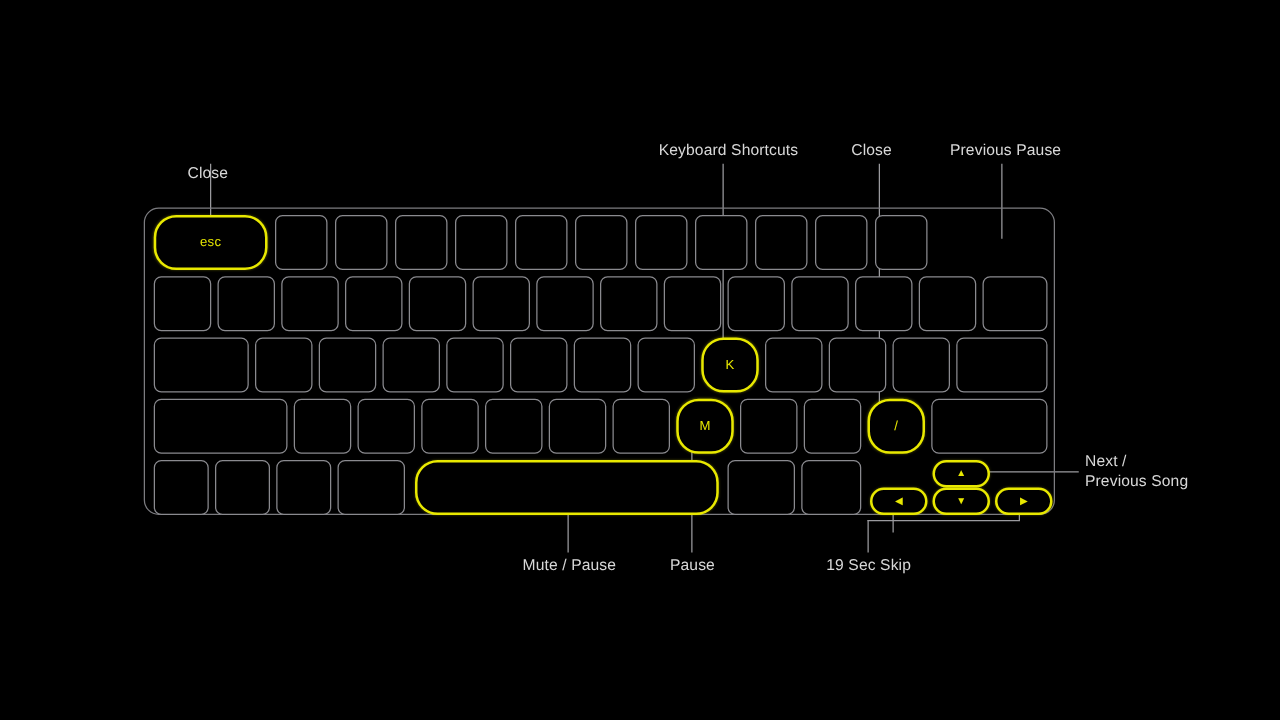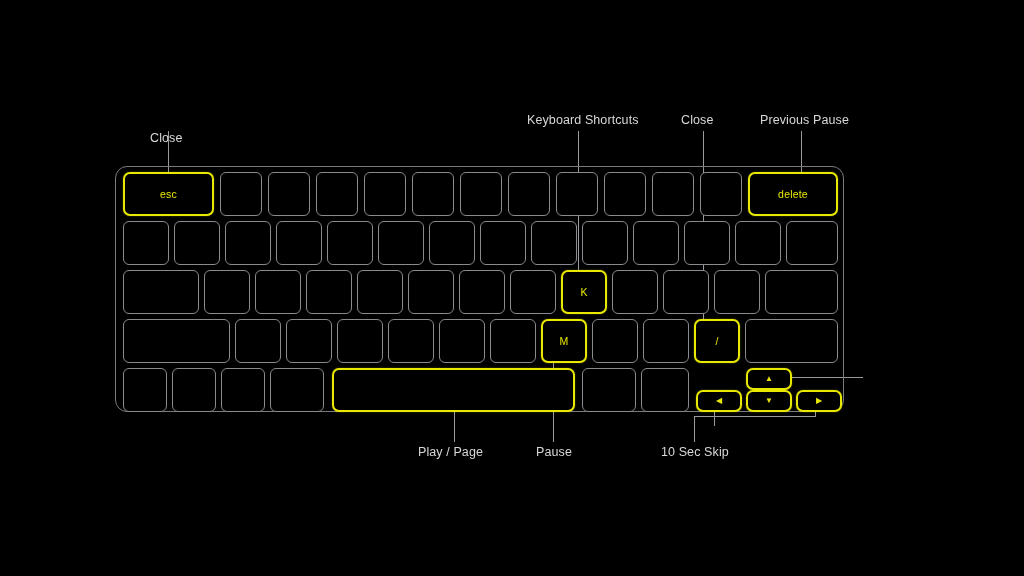--- a/index.html
+++ b/index.html
@@ -54,21 +54,21 @@
     font-size: 10.5px;
     line-height: 1;
     display: flex;
     align-items: center;
     justify-content: center;
     user-select: none;
   }
 
   .key.hl {
     border: 2px solid #e8e800;
-    border-radius: 7px;
+    border-radius: 18px;
     color: #e8e800;
     box-shadow: 0 0 2px rgba(232,232,0,0.35);
   }
 
   .key .klabel {
     font-size: 10.5px;
     letter-spacing: 0.2px;
     font-family: "Liberation Sans", sans-serif;
   }
 
@@ -118,45 +118,44 @@
   <div class="leader h" style="left:694px; top:416px; width:122px;"></div>
   <div class="leader v" style="left:694px; top:416px; height:26px;"></div>
 
   <div class="leader h" style="left:763px; top:377px; width:100px;"></div>
 
   <div class="callout" style="left:150px; top:131px;text-align:center;">Close</div>
   <div class="callout" style="left:527px; top:113px;">Keyboard Shortcuts</div>
   <div class="callout" style="left:681px; top:113px;">Close</div>
   <div class="callout" style="left:760px; top:113px;">Previous Pause</div>
 
-
-  <div class="callout" style="left:418px; top:445px;">Play / Page</div>
+  <div class="callout" style="left:868px; top:362px;">Next /
+Previous Song</div>
+
+  <div class="callout" style="left:418px; top:445px;">Mute / Pause</div>
   <div class="callout" style="left:536px; top:445px;">Pause</div>
-  <div class="callout" style="left:661px; top:445px;">10 Sec Skip</div>
+  <div class="callout" style="left:661px; top:445px;">19 Sec Skip</div>
 
   <div class="keyboard">
 
     <div class="kbrow" style="top:5px; height:44px;">
       <div class="key hl" style="left:7px; top:0; width:91px; height:44px;">
         <span class="klabel">esc</span>
       </div>
       <div class="key" style="left:104px; top:0; width:42px; height:44px;"></div>
       <div class="key" style="left:152px; top:0; width:42px; height:44px;"></div>
       <div class="key" style="left:200px; top:0; width:42px; height:44px;"></div>
       <div class="key" style="left:248px; top:0; width:42px; height:44px;"></div>
       <div class="key" style="left:296px; top:0; width:42px; height:44px;"></div>
       <div class="key" style="left:344px; top:0; width:42px; height:44px;"></div>
       <div class="key" style="left:392px; top:0; width:42px; height:44px;"></div>
       <div class="key" style="left:440px; top:0; width:42px; height:44px;"></div>
       <div class="key" style="left:488px; top:0; width:42px; height:44px;"></div>
       <div class="key" style="left:536px; top:0; width:42px; height:44px;"></div>
       <div class="key" style="left:584px; top:0; width:42px; height:44px;"></div>
-      <div class="key hl" style="left:632px; top:0; width:90px; height:44px;">
-        <span class="klabel">delete</span>
-      </div>
     </div>
 
     <div class="kbrow" style="top:54px; height:44px;">
       <div class="key" style="left:7px; top:0; width:46px; height:44px;"></div>
       <div class="key" style="left:58px; top:0; width:46px; height:44px;"></div>
       <div class="key" style="left:109px; top:0; width:46px; height:44px;"></div>
       <div class="key" style="left:160px; top:0; width:46px; height:44px;"></div>
       <div class="key" style="left:211px; top:0; width:46px; height:44px;"></div>
       <div class="key" style="left:262px; top:0; width:46px; height:44px;"></div>
       <div class="key" style="left:313px; top:0; width:46px; height:44px;"></div>

